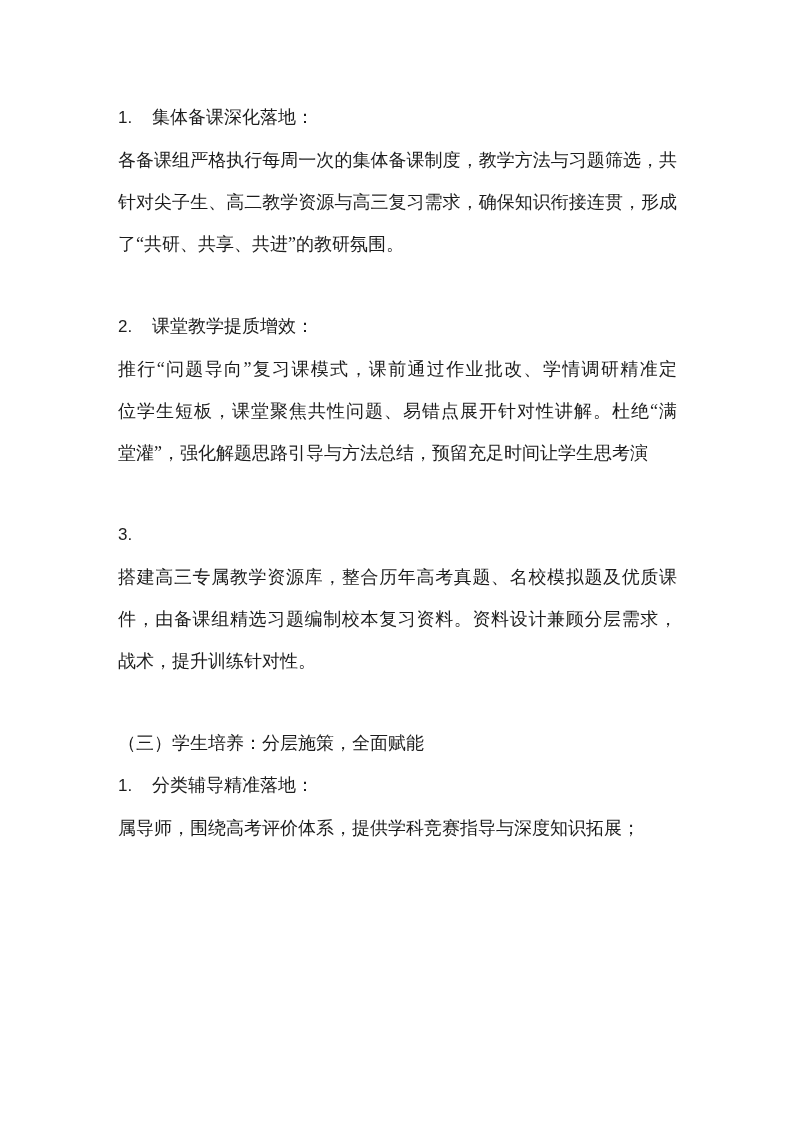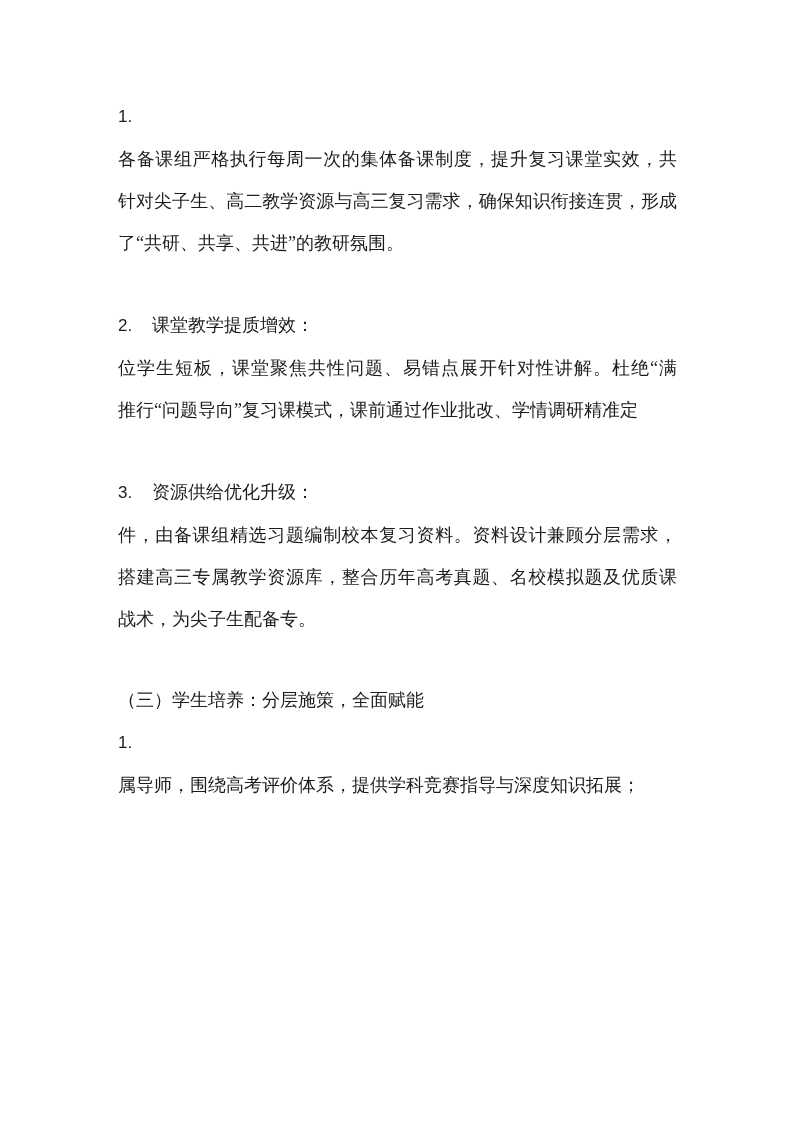--- a/index.html
+++ b/index.html
@@ -38,66 +38,67 @@
   }
   .para .line:last-child {
     text-align: center;
     text-align-last: left;
   }
   .gap {
     margin-top: 40px;
   }
   .subheading {
     white-space: nowrap;
-    font-family: Liberation Mono, monospace;
   }
 </style>
 </head>
 <body>
 
 <div class="page">
 
   <div class="section">
     <div class="heading">
       <span class="num">1.</span>
+      <span class="heading-text">集体备课深化落地：</span>
     </div>
     <div class="para">
-        <div class="line">各备课组严格执行每周一次的集体备课制度，提升复习课堂实效，共</div>
+        <div class="line">各备课组严格执行每周一次的集体备课制度，教学方法与习题筛选，共</div>
         <div class="line">针对尖子生、高二教学资源与高三复习需求，确保知识衔接连贯，形成</div>
         <div class="line">了“共研、共享、共进”的教研氛围。</div>
       </div>
   </div>
 
   <div class="section">
     <div class="heading gap">
       <span class="num">2.</span>
       <span class="heading-text">课堂教学提质增效：</span>
     </div>
     <div class="para">
+        <div class="line">推行“问题导向”复习课模式，课前通过作业批改、学情调研精准定</div>
         <div class="line">位学生短板，课堂聚焦共性问题、易错点展开针对性讲解。杜绝“满</div>
-        <div class="line">推行“问题导向”复习课模式，课前通过作业批改、学情调研精准定</div>
+        <div class="line">堂灌”，强化解题思路引导与方法总结，预留充足时间让学生思考演</div>
       </div>
   </div>
 
   <div class="section">
     <div class="heading gap">
       <span class="num">3.</span>
-      <span class="heading-text">资源供给优化升级：</span>
     </div>
     <div class="para">
+        <div class="line">搭建高三专属教学资源库，整合历年高考真题、名校模拟题及优质课</div>
         <div class="line">件，由备课组精选习题编制校本复习资料。资料设计兼顾分层需求，</div>
-        <div class="line">搭建高三专属教学资源库，整合历年高考真题、名校模拟题及优质课</div>
-        <div class="line">战术，为尖子生配备专。</div>
+        <div class="line">战术，提升训练针对性。</div>
       </div>
   </div>
 
   <div class="subheading gap">（三）学生培养：分层施策，全面赋能</div>
 
   <div class="section">
     <div class="heading">
       <span class="num">1.</span>
+      <span class="heading-text">分类辅导精准落地：</span>
     </div>
     <div class="para">
         <div class="line">属导师，围绕高考评价体系，提供学科竞赛指导与深度知识拓展；</div>
       </div>
   </div>
 
 </div>
 
 </body></html>

